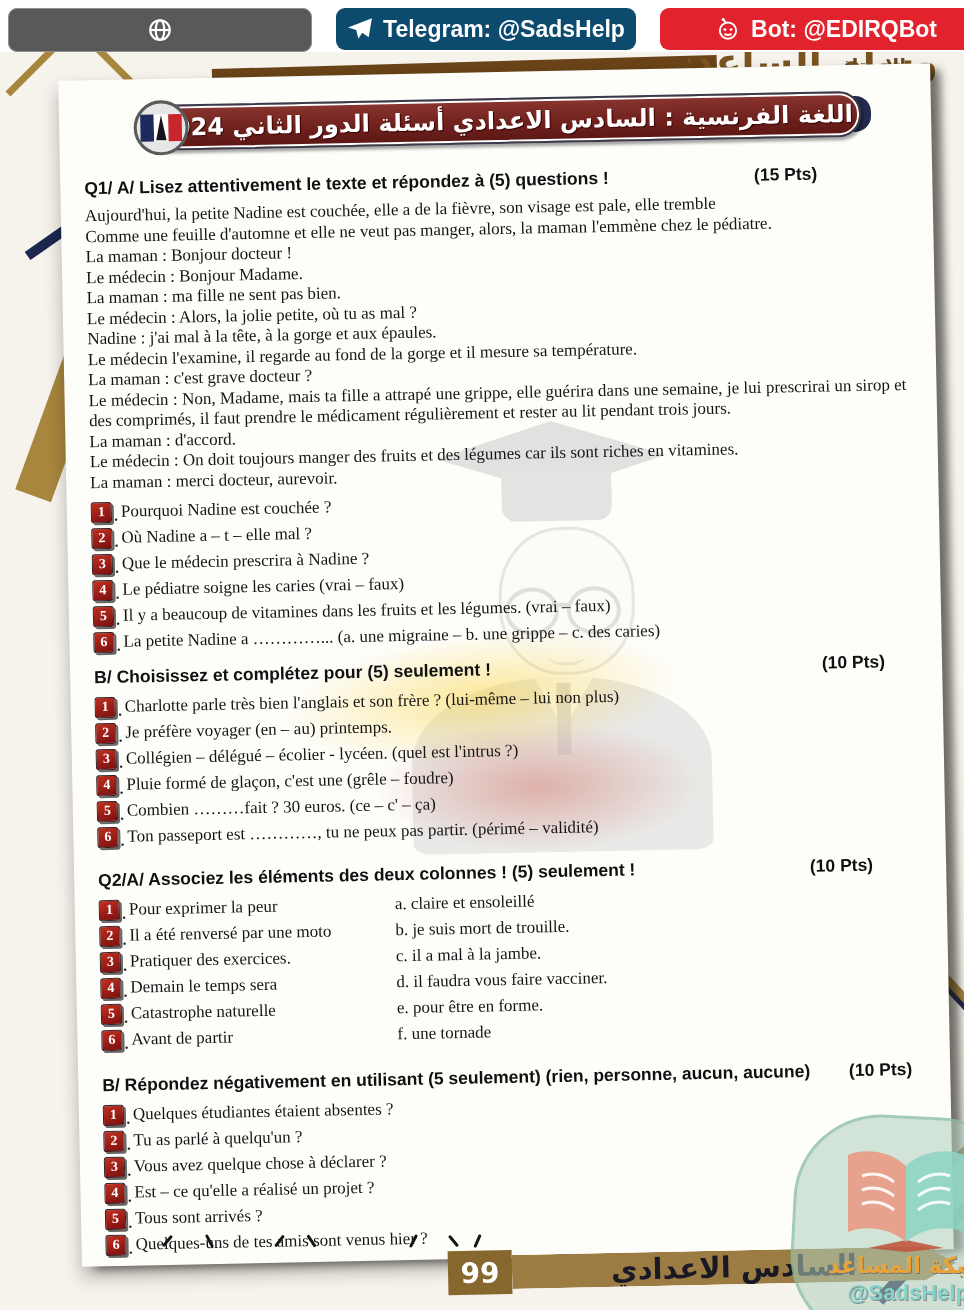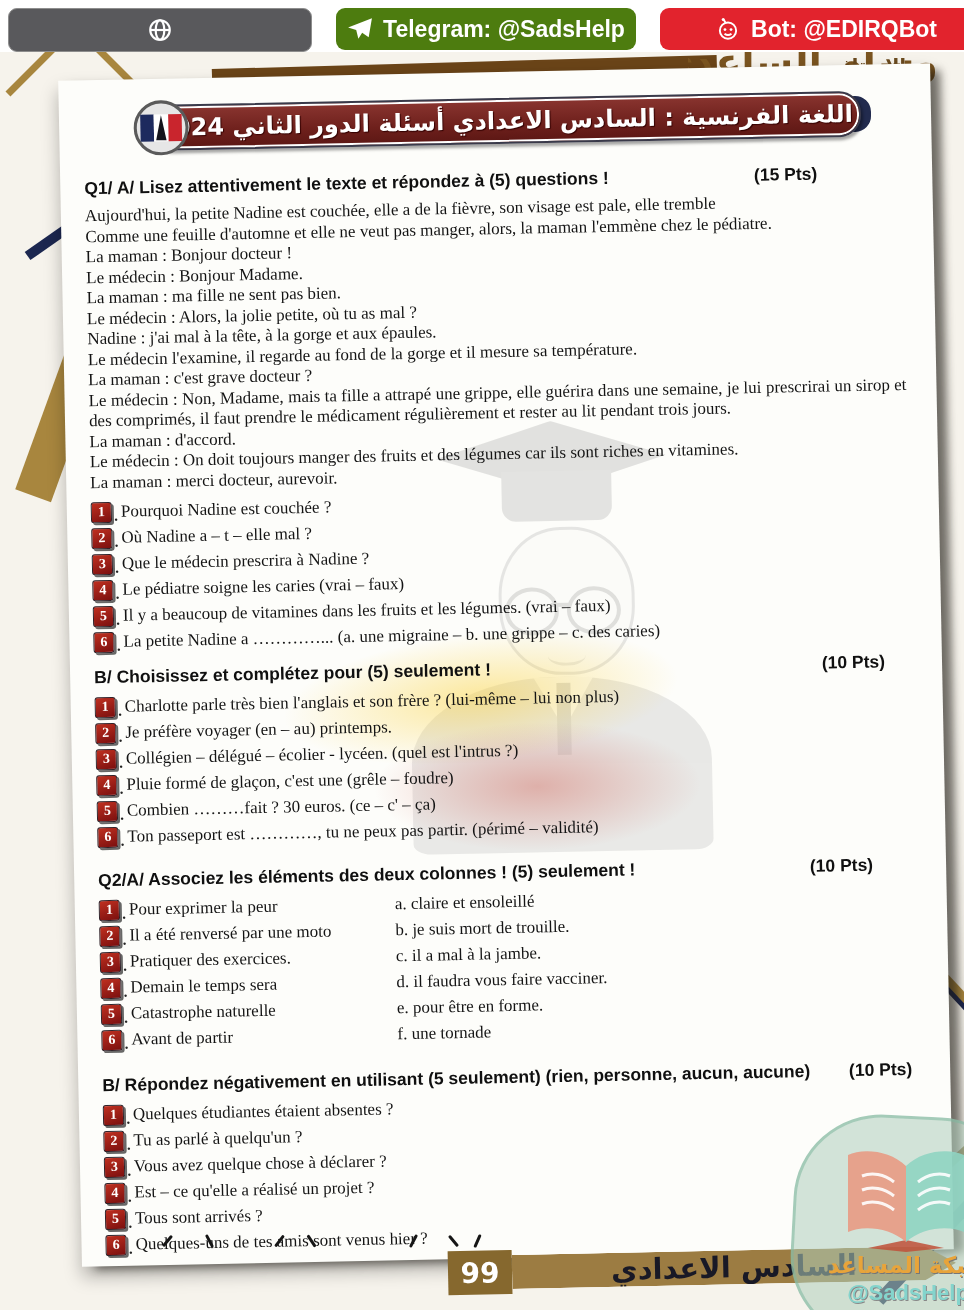--- a/index.html
+++ b/index.html
@@ -23,21 +23,21 @@
   .big-name{left:688px;top:36px;width:250px;height:52px;overflow:hidden;color:#7a5420;
             font-weight:bold;font-size:38px;line-height:52px;white-space:nowrap;}
   .teacher{left:842px;top:54px;color:#6a4a1e;font-weight:bold;font-size:19px;}
 
   
   .topstrip{position:absolute;left:0;top:0;width:964px;height:52px;background:#ffffff;z-index:5;}
   .pillbtn{position:absolute;top:8px;height:42px;border-radius:9px;display:flex;align-items:center;
            justify-content:center;gap:10px;color:#fff;z-index:6;cursor:pointer;
            font-family:"Liberation Sans",sans-serif;font-weight:bold;font-size:23px;}
   .b-web{left:8px;width:302px;background:#59595c;border:1px solid #8d8d8d;}
-  .b-tg{left:336px;width:300px;background:#4d7c0f;}
+  .b-tg{left:336px;width:300px;background:#0c4a6e;}
   .b-bot{left:660px;width:332px;background:#e2232d;}
 
   
   .paper{position:absolute;left:70px;top:72px;width:872px;height:1186px;background:#fdfdfa;z-index:3;
          transform:rotate(-1.15deg);overflow:hidden;
          box-shadow:12px 5px 9px -2px rgba(30,25,18,.55), 0 10px 18px rgba(0,0,0,.28);}
   .content{position:relative;z-index:1;padding:16px 30px 0 24px;}
 
   
   .wm{position:absolute;z-index:0;}

